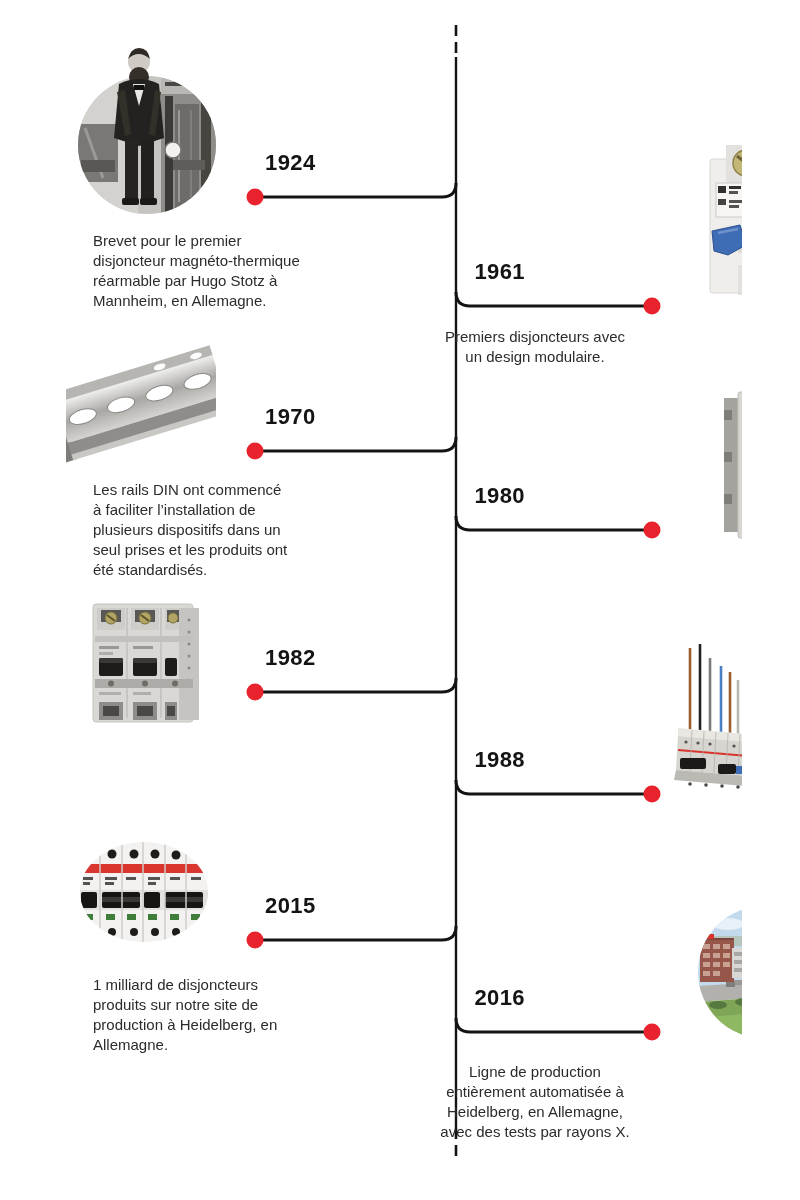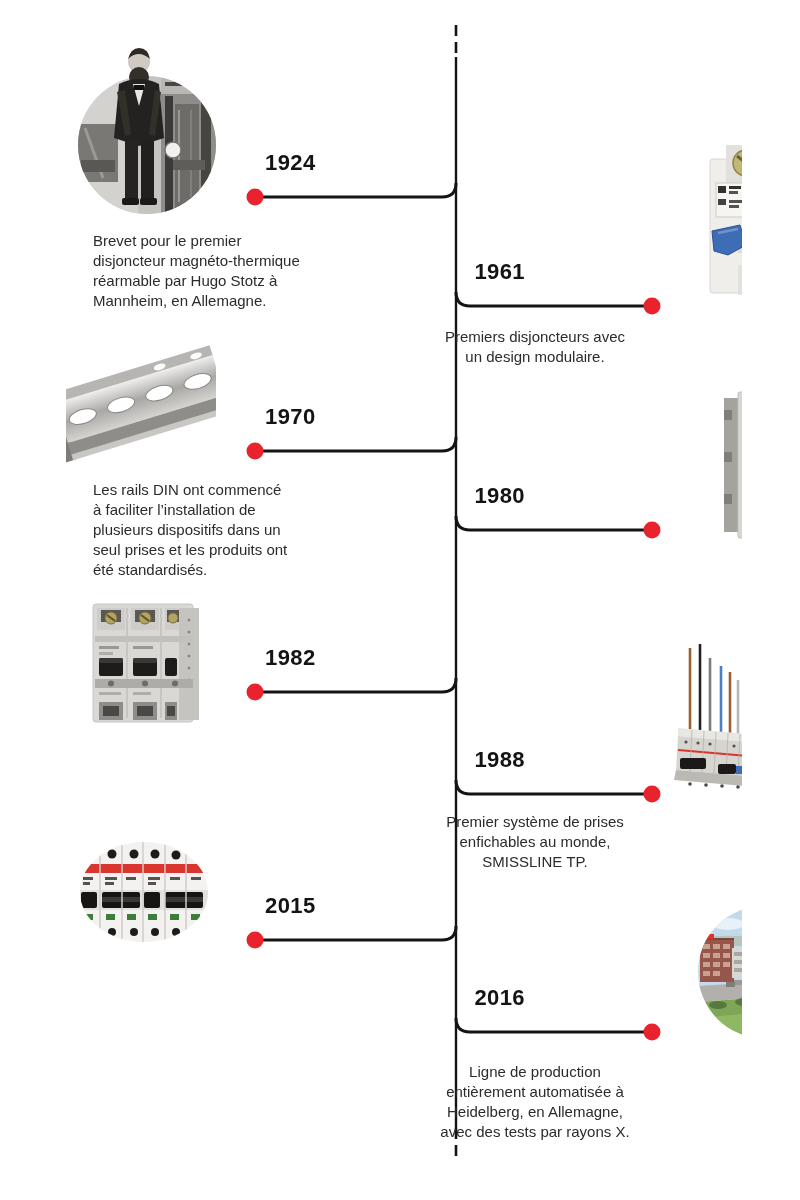--- a/index.html
+++ b/index.html
@@ -302,23 +302,20 @@
     <g fill="#4a4846">
       <circle cx="20" cy="140" r="1.8"></circle>
         <circle cx="36" cy="141" r="1.8"></circle>
         <circle cx="52" cy="142" r="1.8"></circle>
       <circle cx="68" cy="143" r="1.8"></circle>
         <circle cx="84" cy="144" r="1.8"></circle>
         <circle cx="100" cy="145" r="1.8"></circle>
     </g>
   </svg>
   <div class="year yr" style="top:745px">1988</div>
-  <div class="desc dr" style="top:808px">Premier système de prises
-enfichables au monde,
-SMISSLINE TP.</div>
 
   <svg class="img" style="left:20px;top:836px" width="132" height="104" viewBox="0 0 132 104">
     <defs>
         <clipPath id="c2015">
           <ellipse cx="66" cy="52" rx="64" ry="50"></ellipse>
         </clipPath>
       </defs>
     <g clip-path="url(#c2015)">
       <rect x="0" y="0" width="132" height="104" fill="#f3f2f0"></rect>
       <g fill="#1d1c1a">
@@ -369,20 +366,24 @@
       <g stroke="#cfcdc9" stroke-width="1.5">
         <line x1="22" y1="0" x2="22" y2="104"></line>
           <line x1="44" y1="0" x2="44" y2="104"></line>
         <line x1="65" y1="0" x2="65" y2="104"></line>
           <line x1="87" y1="0" x2="87" y2="104"></line>
         <line x1="108" y1="0" x2="108" y2="104"></line>
       </g>
     </g>
   </svg>
   <div class="year yl" style="top:891px">2015</div>
+  <div class="desc dl" style="top:971px">1 milliard de disjoncteurs
+produits sur notre site de
+production à Heidelberg, en
+Allemagne.</div>
 
   <svg class="img" style="left:640px;top:902px" width="132" height="132" viewBox="0 0 132 132">
     <defs>
         <clipPath id="c2016">
           <circle cx="66" cy="66" r="66"></circle>
         </clipPath>
       </defs>
     <g clip-path="url(#c2016)">
       <rect x="0" y="0" width="132" height="80" fill="#c3daed"></rect>
       <ellipse cx="30" cy="18" rx="16" ry="6" fill="#e8f1f8"></ellipse>

